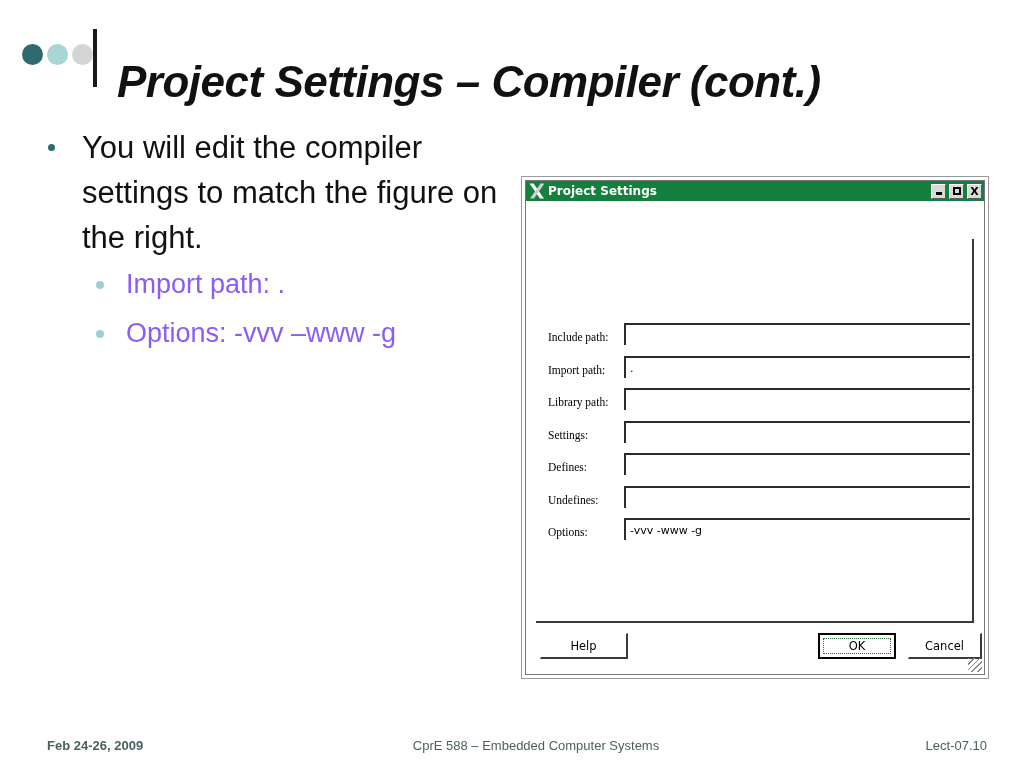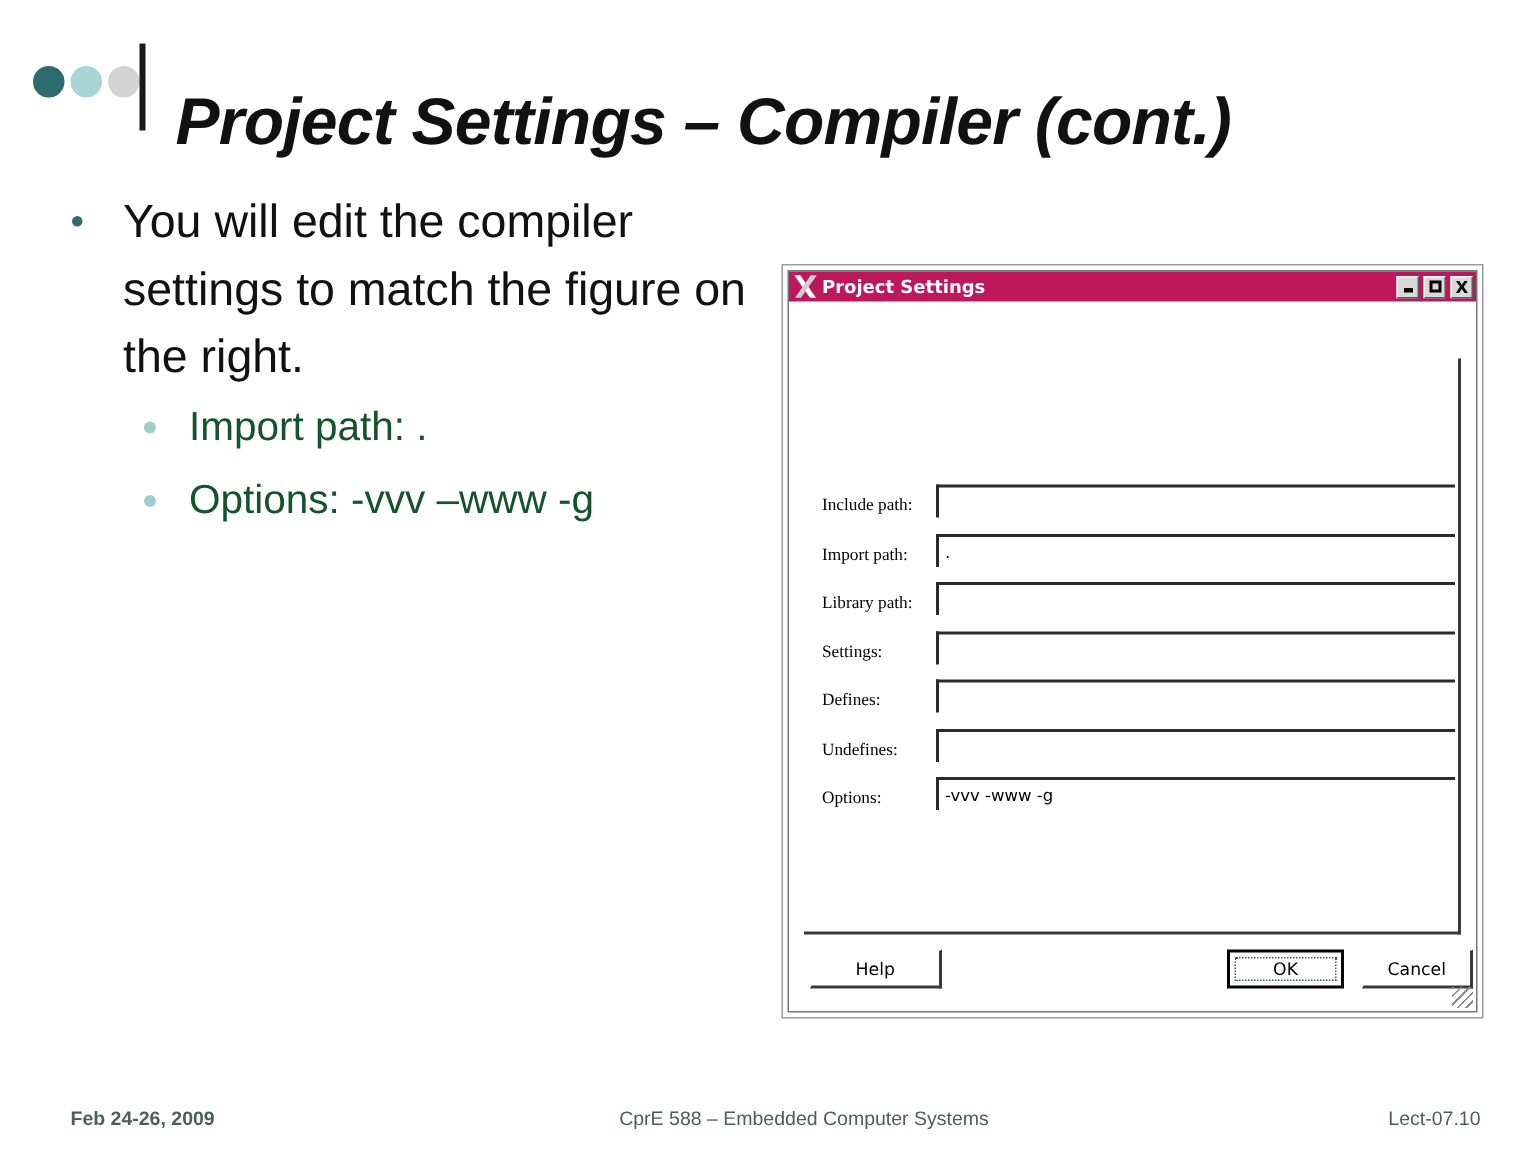--- a/index.html
+++ b/index.html
@@ -83,21 +83,21 @@
     width: 7px;
     height: 7px;
     border-radius: 50%;
     background: #2e6a6e;
   }
   .bullet-l2 {
     position: relative;
     padding-left: 86px;
     font-size: 27px;
     line-height: 49px;
-    color: #14532d;
+    color: #8b5cf6;
   }
   .bullet-l2 > .marker {
     position: absolute;
     left: 56px;
     top: 21px;
     width: 8px;
     height: 8px;
     border-radius: 50%;
     background: #9ecece;
   }
@@ -124,21 +124,21 @@
     box-sizing: border-box;
   }
 
   
   #dialog-titlebar {
     position: absolute;
     left: 0;
     top: 0;
     right: 0;
     height: 20px;
-    background: #be185d;
+    background: #15803d;
     display: flex;
     align-items: center;
   }
   #titlebar-xlogo {
     width: 20px;
     height: 18px;
     margin-left: 1px;
     flex: none;
     position: relative;
   }

